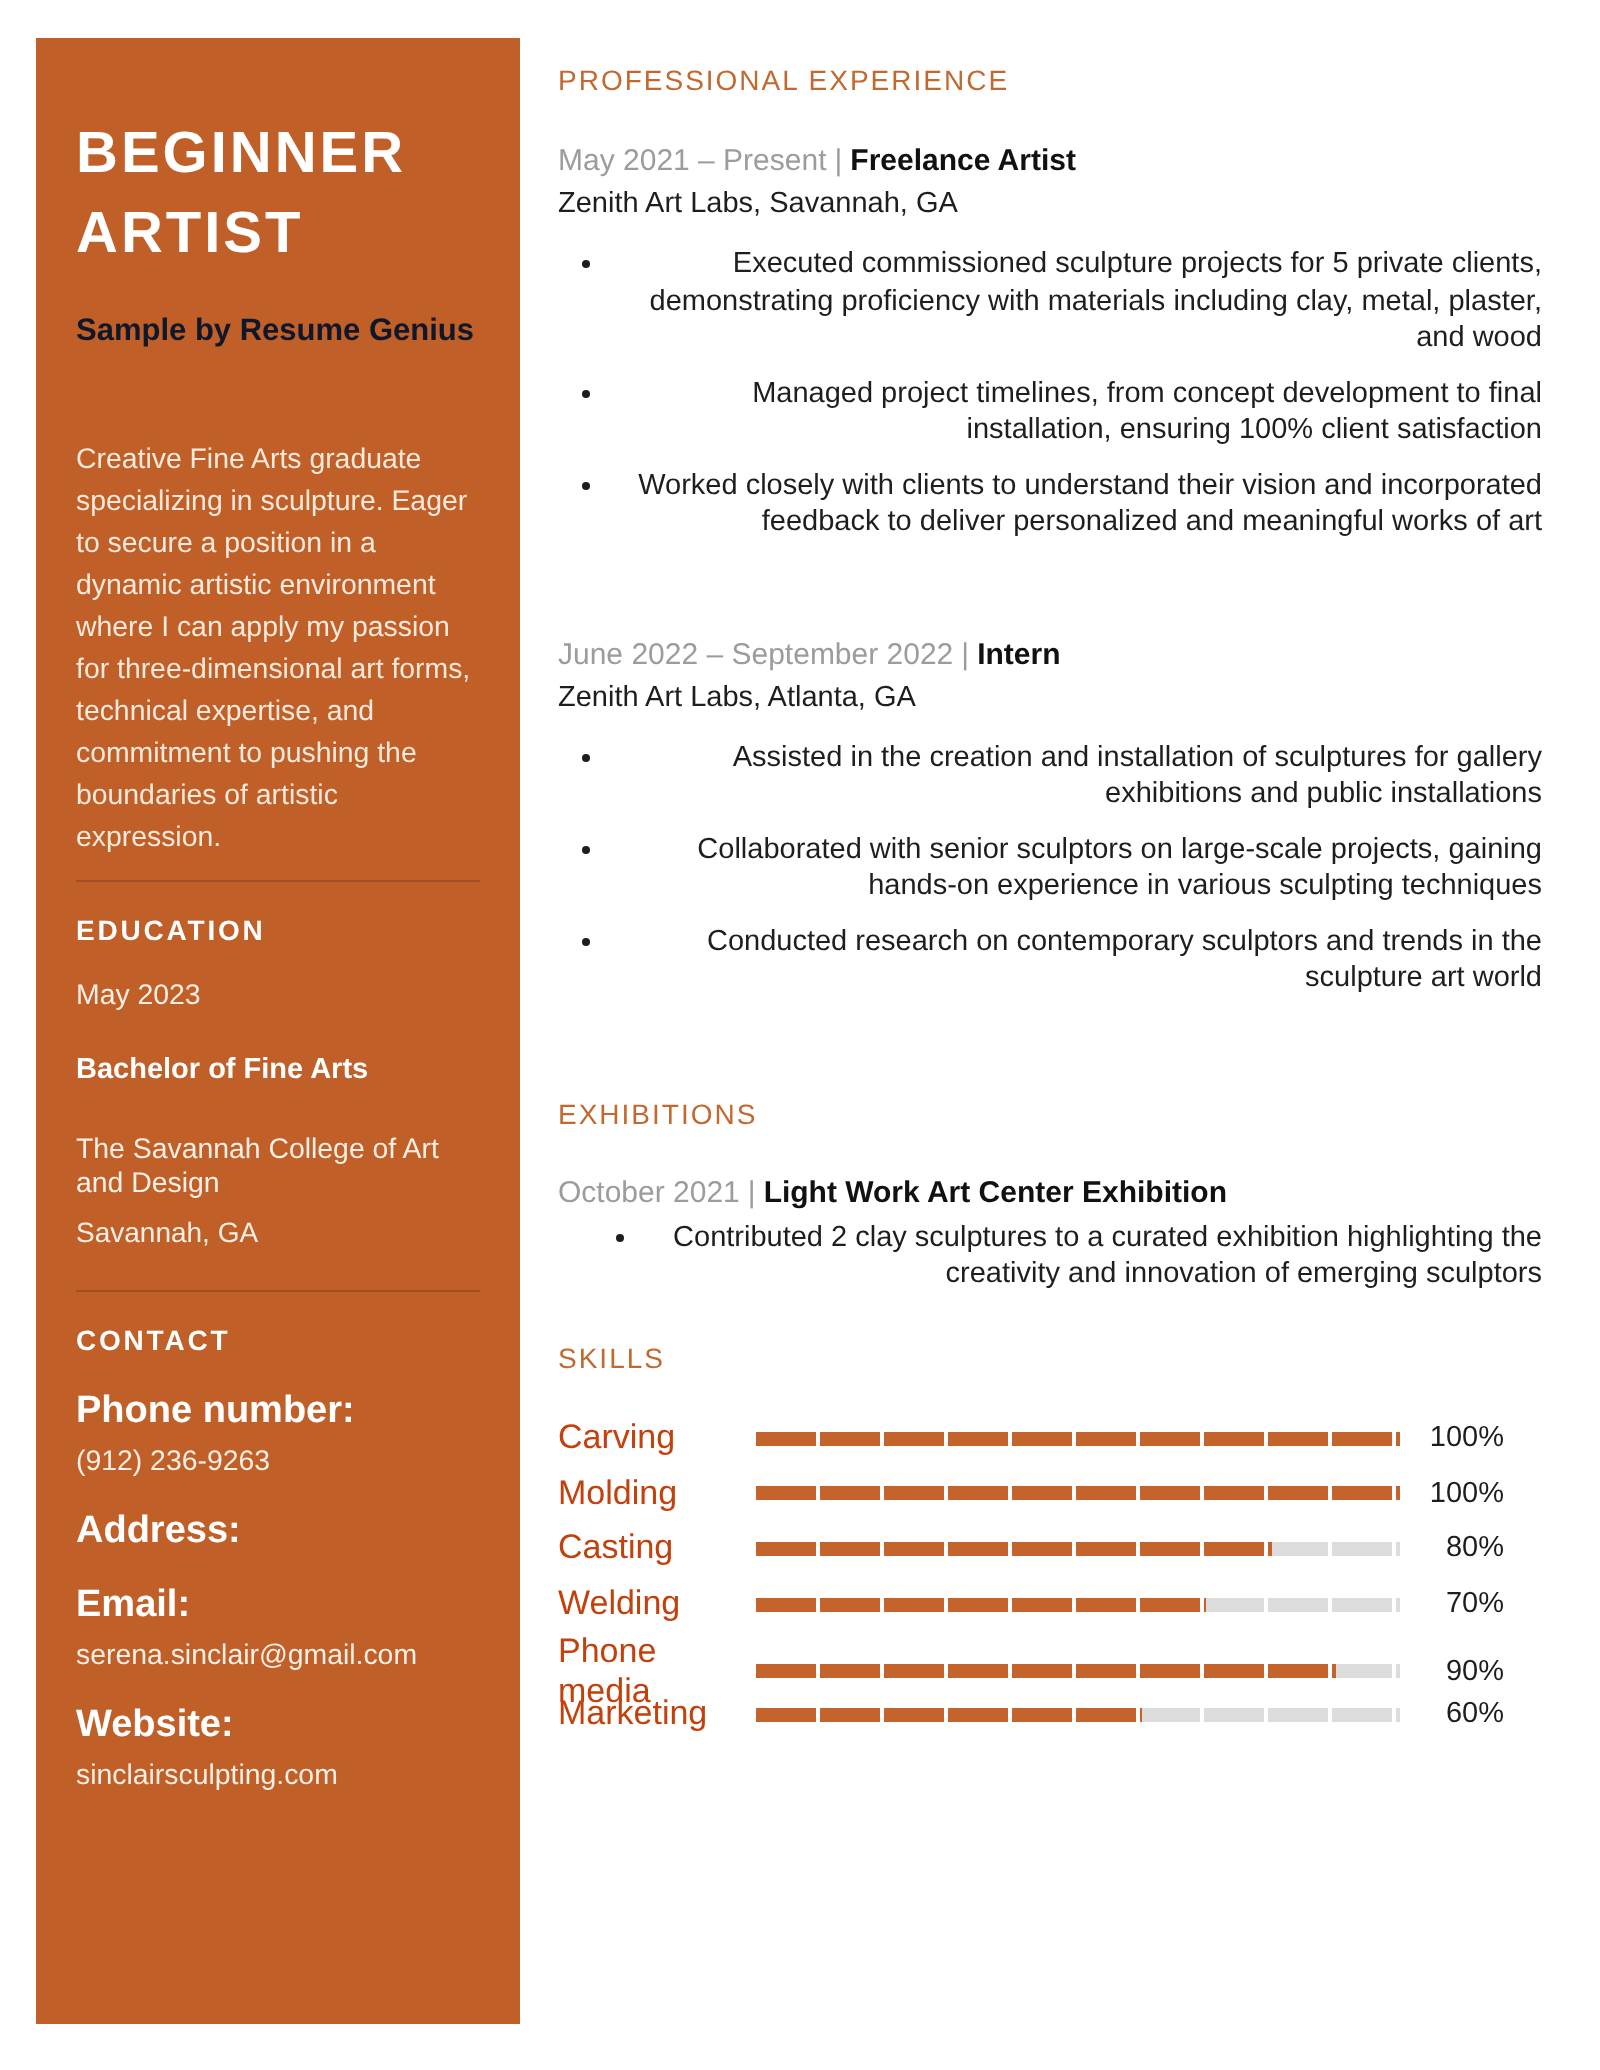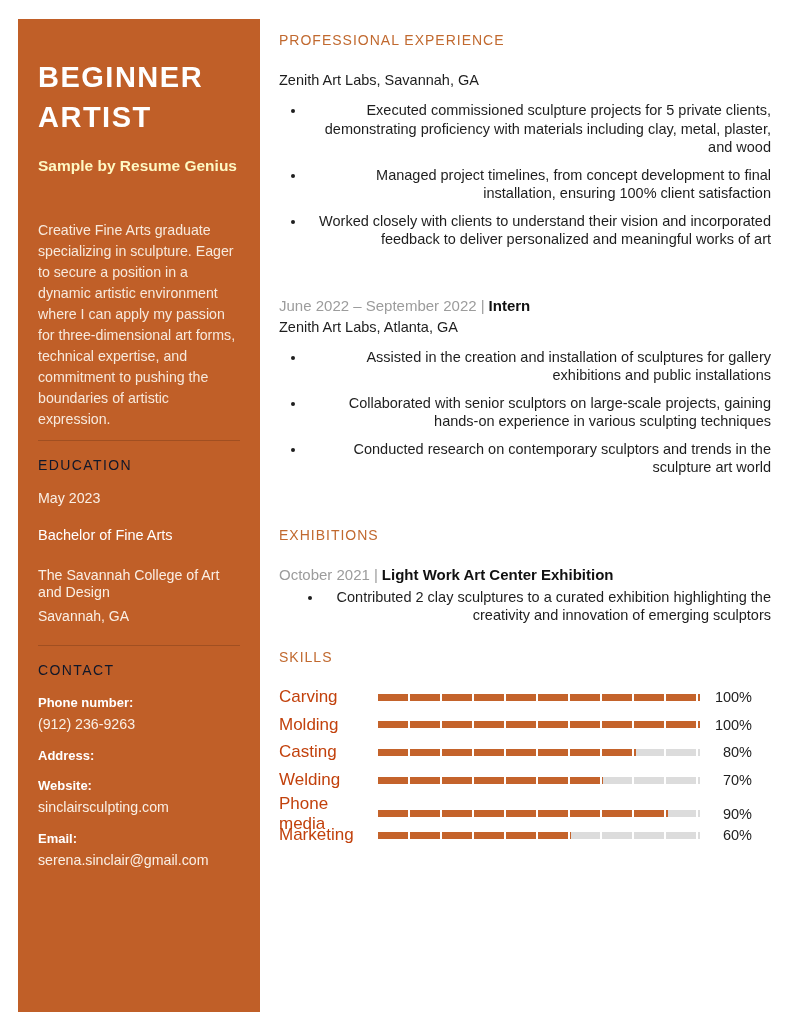--- a/index.html
+++ b/index.html
@@ -4,31 +4,31 @@
 <style>
   html,body{margin:0;padding:0;background:#ffffff;}
   .page{position:relative;width:800px;height:1035px;background:#ffffff;overflow:hidden;
         font-family:"Liberation Sans",sans-serif;color:#222;}
 
   
   .sidebar{position:absolute;left:18px;top:19px;width:242px;height:993px;
            background:#C05F28;color:#FAEFE4;box-sizing:border-box;padding:38px 20px 20px;}
   .name{margin:0 0 20px;font-size:29px;line-height:40px;letter-spacing:1.5px;
         font-weight:bold;color:#ffffff;}
-  .tagline{margin:0 0 45px;font-size:15.5px;font-weight:bold;color:#fef9c3;}
+  .tagline{margin:0 0 45px;font-size:15.5px;font-weight:bold;color:#0f172a;}
   .summary{margin:0;font-size:14.2px;line-height:21px;color:#F7E9DC;}
   .side-section{margin-top:6px;border-top:1px solid rgba(0,0,0,0.16);padding-top:16px;}
-  .side-heading{margin:0 0 17px;font-size:14px;font-weight:normal;letter-spacing:1.4px;
-                color:#0f172a;}
+  .side-heading{margin:0 0 17px;font-size:14px;font-weight:bold;letter-spacing:1.4px;
+                color:#ffffff;}
   .edu-date{margin:0 0 21px;font-size:14.2px;}
-  .edu-degree{margin:0 0 24px;font-size:14.5px;font-weight:normal;color:#ffffff;}
+  .edu-degree{margin:0 0 24px;font-size:14.5px;font-weight:bold;color:#ffffff;}
   .edu-school{margin:0 0 7px;font-size:14.2px;line-height:17px;}
   .edu-loc{margin:0 0 21px;font-size:14px;}
   .contact-item{margin-bottom:15px;}
-  .contact-label{margin:0 0 6px;font-size:13px;font-weight:bold;color:#ffffff;}
+  .contact-label{margin:0 0 6px;font-size:19px;font-weight:bold;color:#ffffff;}
   .contact-value{margin:0;font-size:14.2px;line-height:17px;white-space:pre-line;}
 
   
   .main{position:absolute;left:279px;top:32px;width:492px;}
   .section-heading{margin:0;font-size:14px;font-weight:normal;letter-spacing:1px;
                    color:#C1692F;}
   .job{margin-top:24px;}
   .job + .job{margin-top:48px;}
   .entry-head{margin:0;font-size:15px;}
   .entry-date{color:#9C9C9C;}
@@ -75,38 +75,39 @@
         <div class="contact-item">
           <p class="contact-label">Phone number:</p>
           <p class="contact-value">(912) 236-9263</p>
         </div>
 
         <div class="contact-item">
           <p class="contact-label">Address:</p>
         </div>
 
         <div class="contact-item">
+          <p class="contact-label">Email:</p>
+          <p class="contact-value">serena.sinclair@gmail.com</p>
+        </div>
+
+        <div class="contact-item">
           <p class="contact-label">Website:</p>
           <p class="contact-value">sinclairsculpting.com</p>
         </div>
 
-        <div class="contact-item">
-          <p class="contact-label">Email:</p>
-          <p class="contact-value">serena.sinclair@gmail.com</p>
-        </div>
-
     </section>
   </aside>
 
   <main class="main">
 
     <section>
       <h2 class="section-heading">PROFESSIONAL EXPERIENCE</h2>
 
         <div class="job">
+          <p class="entry-head"><span class="entry-date">May 2021 – Present</span><span class="entry-sep">|</span><span class="entry-title">Freelance Artist</span></p>
           <p class="company">Zenith Art Labs, Savannah, GA</p>
           <ul class="bullets">
 
               <li>Executed commissioned sculpture projects for 5 private clients, demonstrating proficiency with materials including clay, metal, plaster, and wood</li>
 
               <li>Managed project timelines, from concept development to final installation, ensuring 100% client satisfaction</li>
 
               <li>Worked closely with clients to understand their vision and incorporated feedback to deliver personalized and meaningful works of art</li>
 
           </ul>

